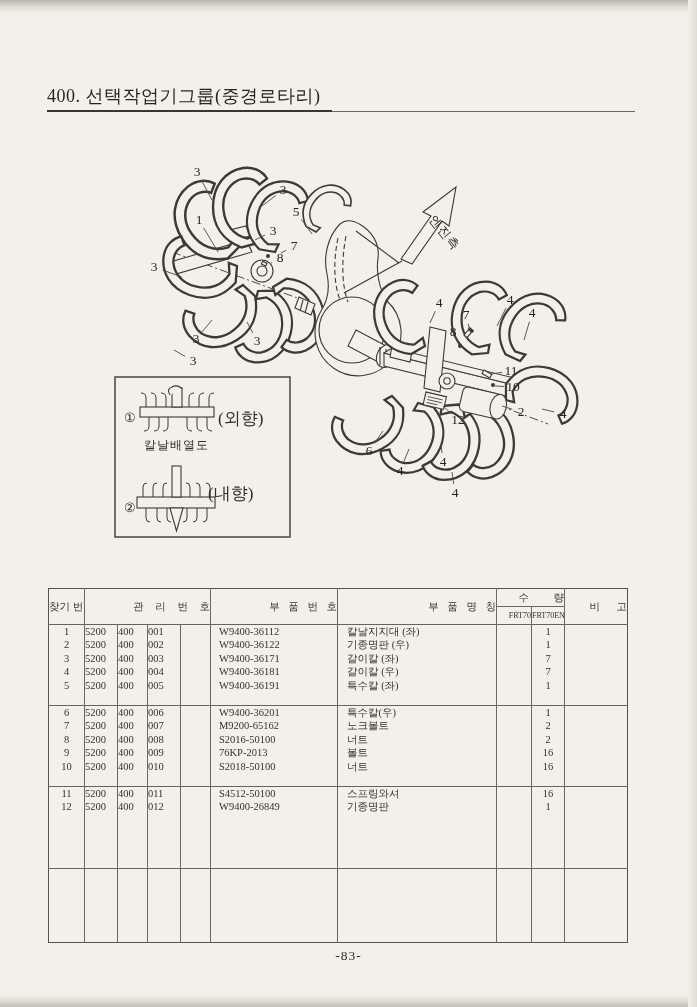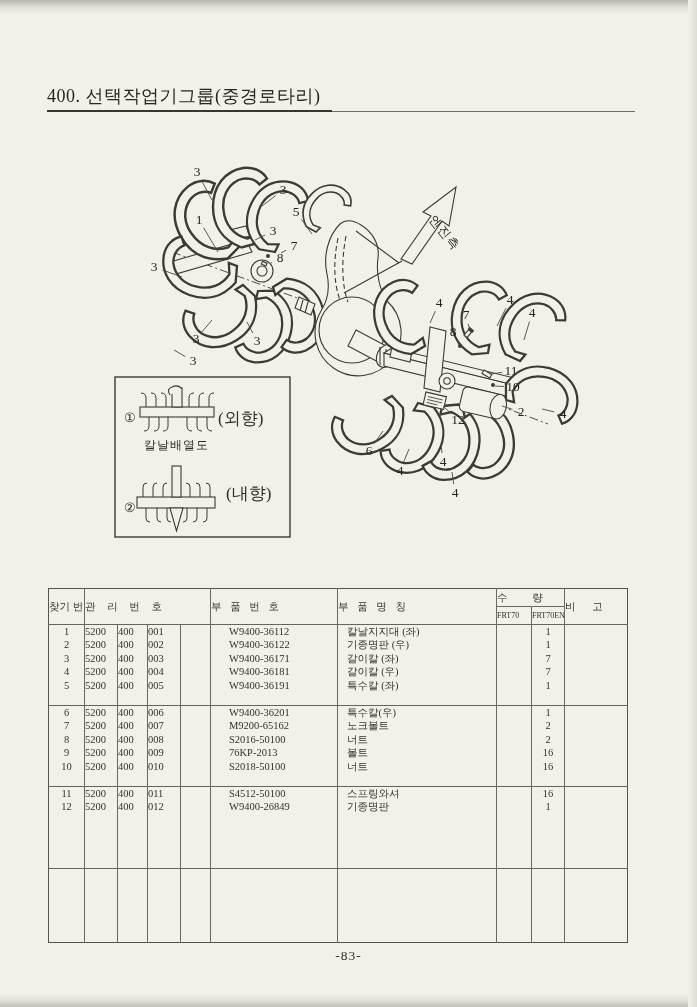--- a/index.html
+++ b/index.html
@@ -31,38 +31,38 @@
 
   .inset-label{position:absolute;font-size:17px;color:#2f2d28;z-index:3;}
   .inset-num{font-size:13px;}
 
   
   .parts-table{position:absolute;left:48px;top:588px;width:579px;height:352px;
     border-collapse:collapse;table-layout:fixed;
     font-size:10.5px;color:#34322c;}
   .parts-table td{padding:0;margin:0;overflow:hidden;white-space:nowrap;}
   .parts-table{border:1.4px solid #55534a;}
-  .parts-table thead td{text-align:left;vertical-align:middle;}
+  .parts-table thead td{text-align:right;vertical-align:middle;}
   .parts-table thead{border-bottom:1px solid #66645a;}
   .parts-table tbody{border-top:1px solid #66645a;}
   col.c0{width:36px}col.c1{width:33px}col.c2{width:30px}col.c3{width:33px}col.c4{width:30px}
   col.c5{width:127px}col.c6{width:159px}col.c7{width:35px}col.c8{width:33px}col.c9{width:63px}
   .bL{border-left:1px solid #6b695f;}
   .h-find{white-space:pre-line;line-height:1.25;font-size:10.5px;}
   .h-mgmt{word-spacing:9px;}
   .h-part{word-spacing:6px;}
   .h-name{word-spacing:6px;}
   .h-qty{word-spacing:22px;height:17px;border-bottom:1px solid #6b695f;}
   .h-sub{font-size:8px;height:17px;font-family:"Liberation Serif",serif;}
   .h-rem{word-spacing:14px;}
   tr.data{height:13.5px;}
   tr.data td{vertical-align:middle;line-height:13px;}
   td.cell-find{text-align:center;}
   td.cell-m{}
-  td.cell-part{text-align:left;padding-left:18px;}
+  td.cell-part{text-align:left;padding-left:8px;}
   td.cell-name{text-align:left;padding-left:9px;}
   td.cell-qty{text-align:center;}
   tbody.g0{height:81px}tbody.g1{height:81px}tbody.g2{height:82px}tbody.g3{height:74px}
 
   .page-number{position:absolute;left:0;top:948px;width:697px;text-align:center;
     font-size:13.5px;letter-spacing:1px;color:#2f2d28;}
 </style>
 </head>
 <body>
 
@@ -247,21 +247,21 @@
       </g>
   </g>
 </svg>
 
 <div class="engine-label">엔진측</div>
 
 <div class="inset-label inset-num" style="left:124px;top:410px;">①</div>
 <div class="inset-label" style="left:218px;top:407px;">(외향)</div>
 <div class="inset-label" style="left:144px;top:437px;font-size:12px;letter-spacing:1px;">칼날배열도</div>
 <div class="inset-label inset-num" style="left:124px;top:500px;">②</div>
-<div class="inset-label" style="left:226px;top:482px;">(내향)</div>
+<div class="inset-label" style="left:208px;top:482px;">(내향)</div>
 
 <div id="callouts">
     <div class="callout" style="left: 197px; top: 172px;">3</div>
     <div class="callout" style="left: 283px; top: 190px;">3</div>
     <div class="callout" style="left: 199px; top: 220px;">1</div>
     <div class="callout" style="left: 273px; top: 231px;">3</div>
     <div class="callout" style="left: 296px; top: 212px;">5</div>
     <div class="callout" style="left: 294px; top: 246px;">7</div>
     <div class="callout" style="left: 280px; top: 258px;">8</div>
     <div class="callout" style="left: 154px; top: 267px;">3</div>

